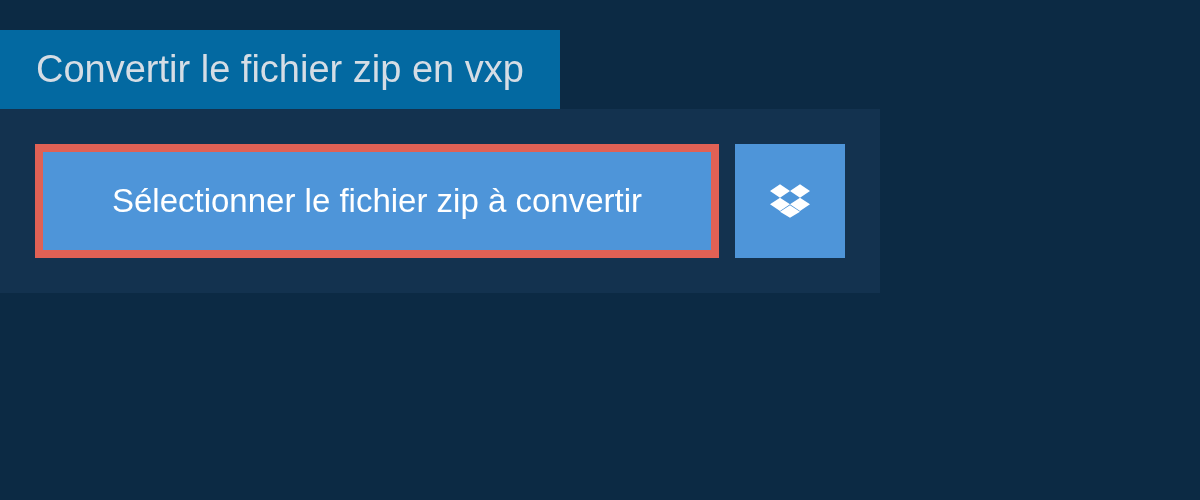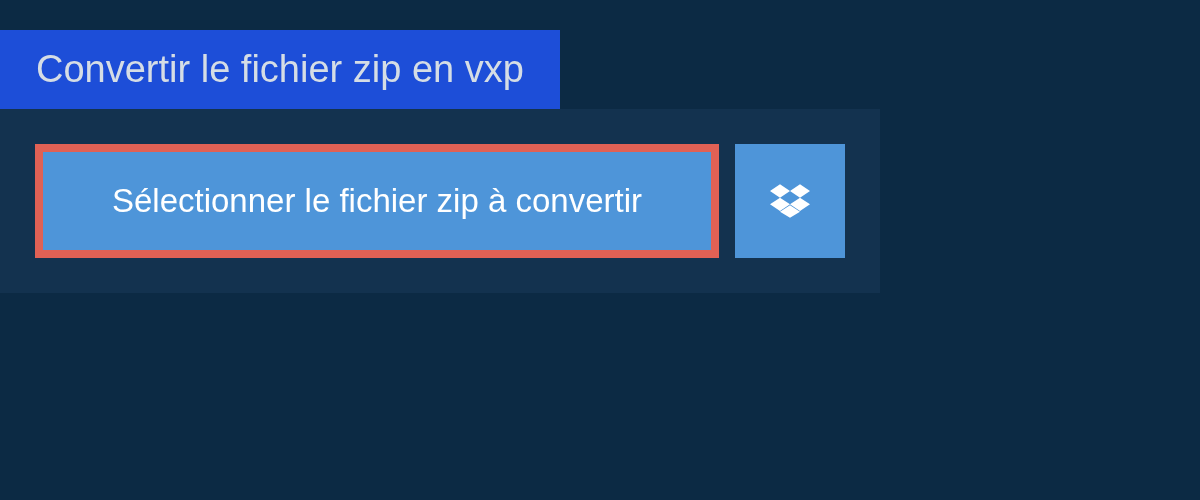--- a/index.html
+++ b/index.html
@@ -12,21 +12,21 @@
       height: 500px;
       background-color: #0c2a44;
       font-family: -apple-system, BlinkMacSystemFont, 'Segoe UI', Arial, sans-serif;
       overflow: hidden;
     }
     .container {
       padding: 30px 0 0 0;
     }
     .title-tab {
       display: inline-block;
-      background-color: #1d4ed8;
+      background-color: #0369a1;
       padding: 18px 36px;
       color: #d5dde5;
       font-size: 38px;
       font-weight: 300;
     }
     .upload-panel {
       background-color: #13324f;
       padding: 35px;
       display: flex;
       gap: 16px;

